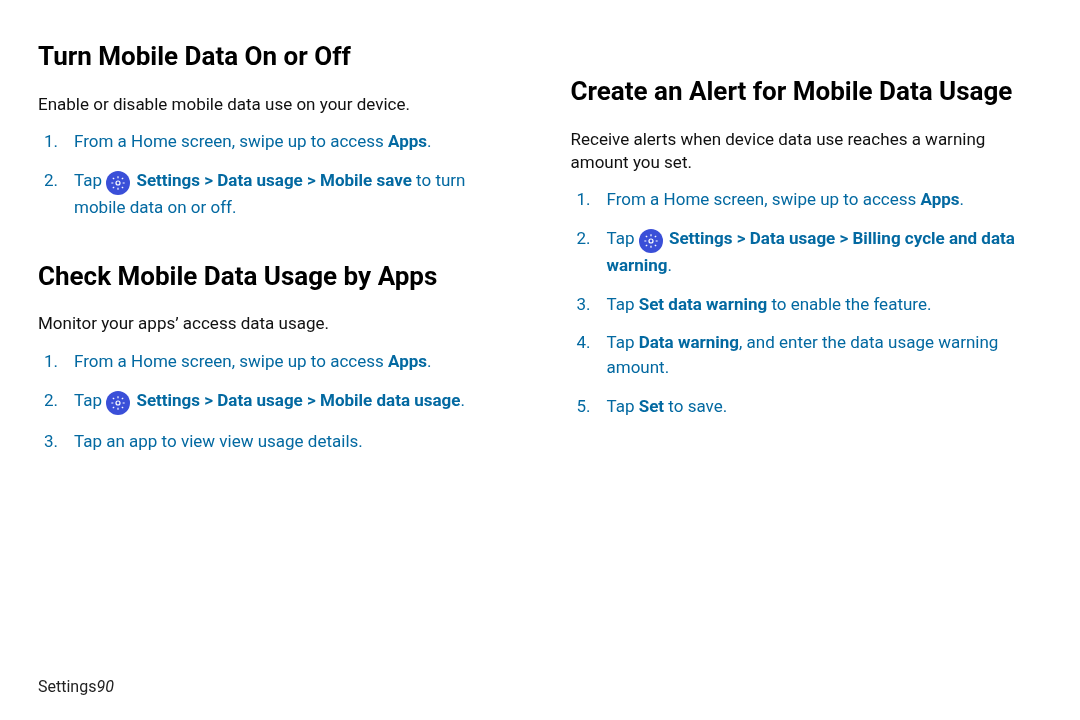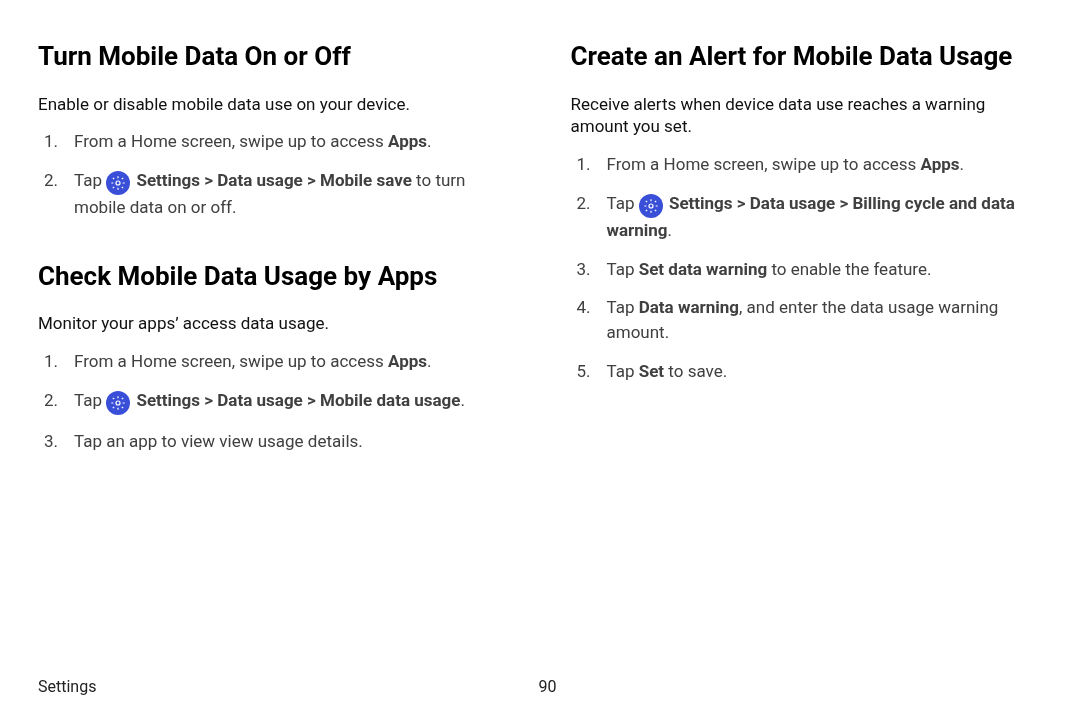--- a/index.html
+++ b/index.html
@@ -12,20 +12,21 @@
       width: 1080px;
       height: 720px;
       background: #ffffff;
       color: #000000;
       position: relative;
       padding: 40px 38px 30px 38px;
     }
     .columns {
       display: flex;
       gap: 61px;
+      align-items: center;
     }
     .col {
       flex: 1;
     }
     h2 {
       font-size: 26px;
       font-weight: 700;
       line-height: 1.25;
       margin-bottom: 10px;
       color: #000;
@@ -39,21 +40,21 @@
     }
     ol {
       list-style: none;
       counter-reset: step;
       padding-left: 0;
     }
     li.step {
       counter-increment: step;
       font-size: 17px;
       line-height: 1.45;
-      color: #404040;
+      color: #0369a1;
       padding-left: 36px;
       position: relative;
       margin-bottom: 14px;
     }
     li.step::before {
       content: counter(step) ".";
       position: absolute;
       left: 6px;
       top: 0;
     }
@@ -90,21 +91,21 @@
       left: 38px;
       right: 38px;
       display: flex;
       font-size: 16px;
       color: #222;
     }
     .footer .label {
       flex: 0 0 auto;
     }
     .footer .page {
-      margin-left: 442px;
+      font-style: italic;
     }
   </style>
 </head>
 <body>
 
 <div class="columns">
 
   <div class="col">
 
     <h2>Turn Mobile Data On or Off</h2>

